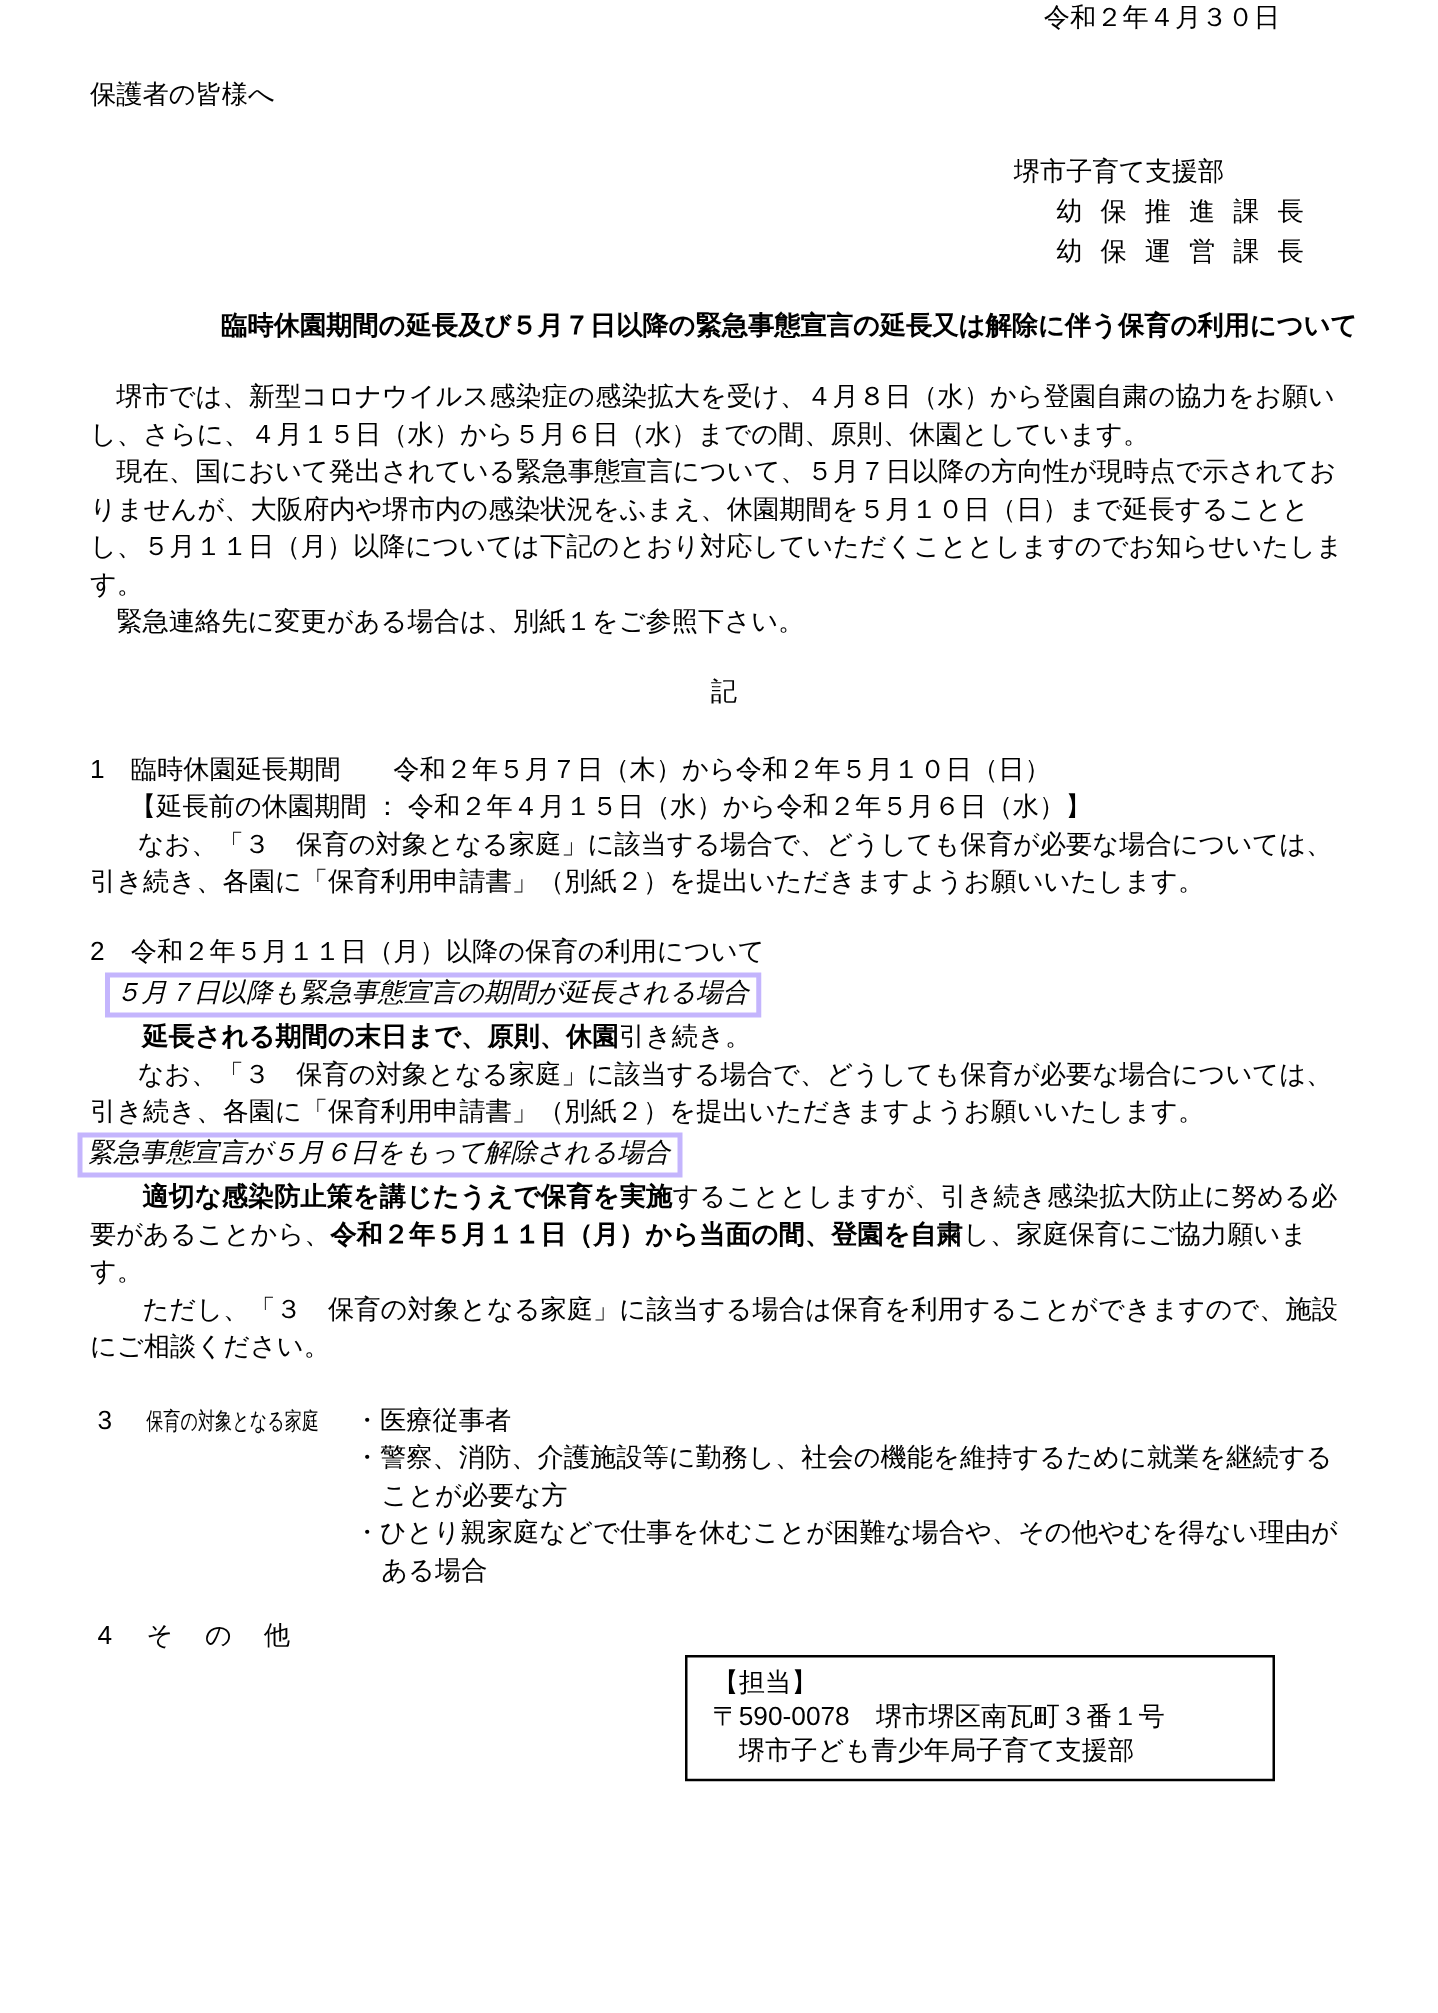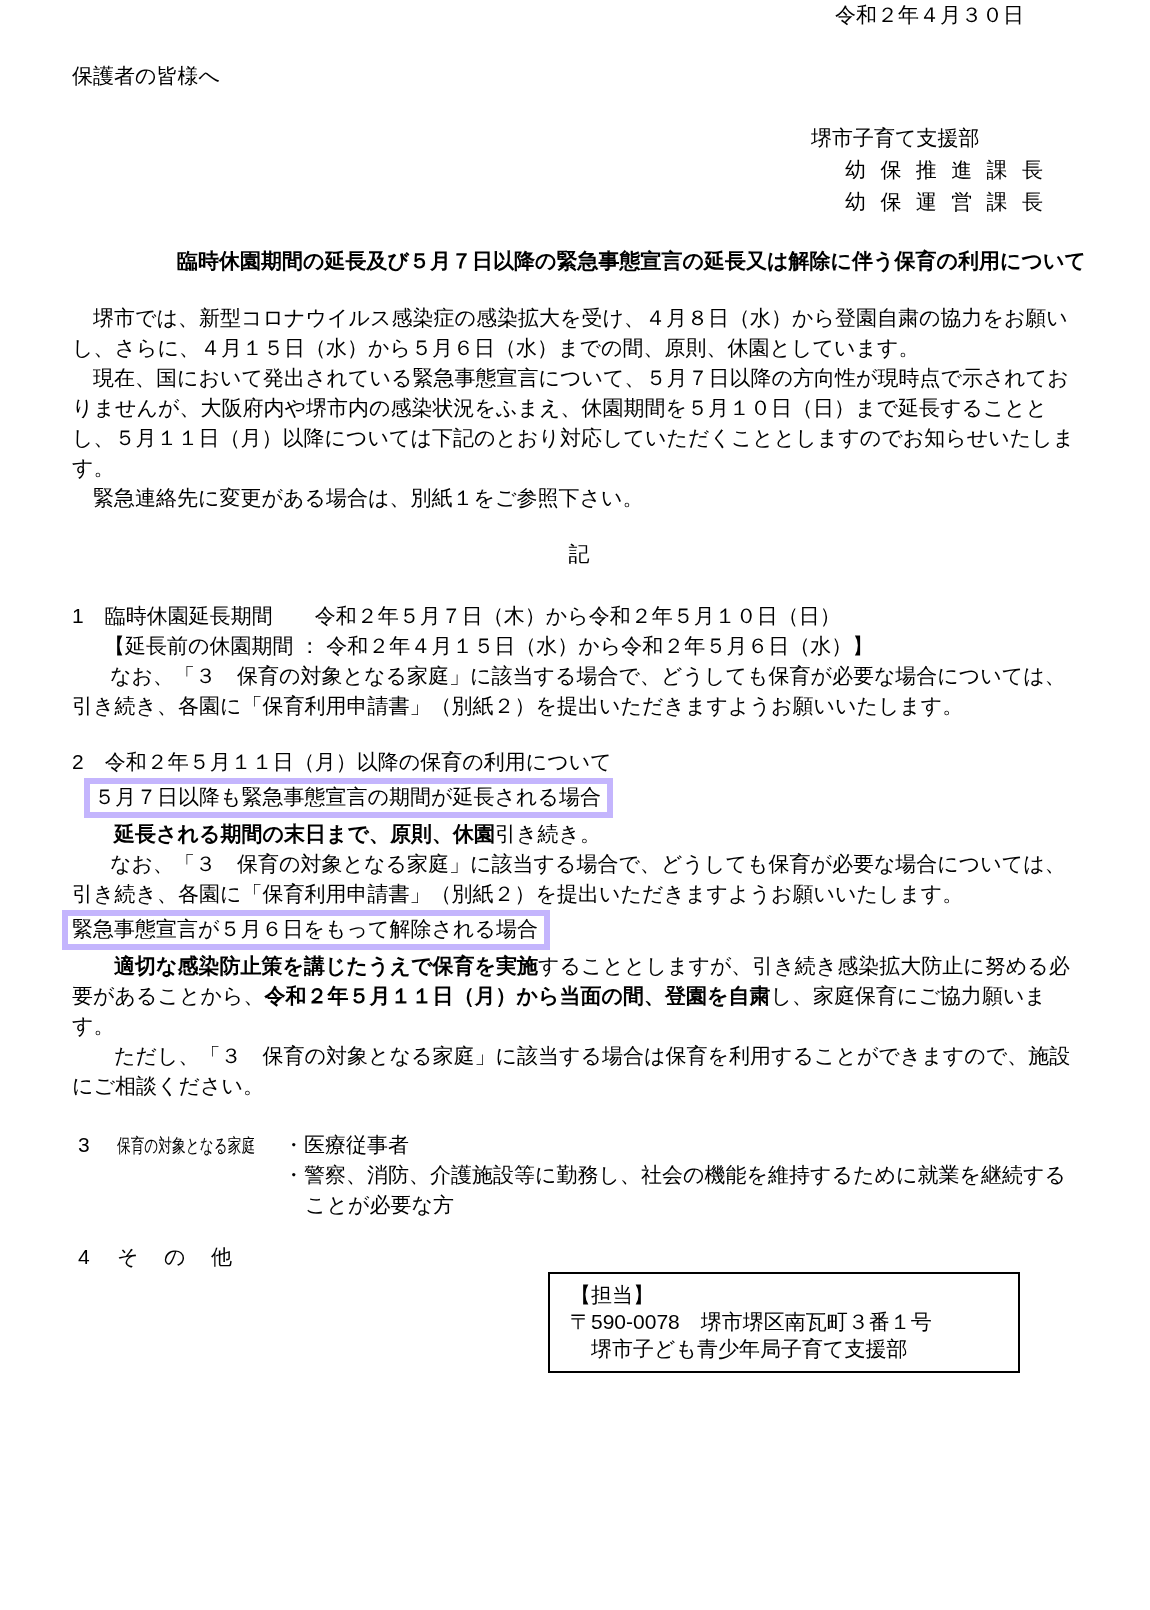--- a/index.html
+++ b/index.html
@@ -35,23 +35,24 @@
   .ki-marker { margin-top:26px; text-align:center; }
 
   .section1 { margin-top:32px; }
   .prev-line { padding-left:32px; }
   .note-para { text-indent:38px; }
   .indent2 { text-indent:42px; }
 
   .section2 { margin-top:26px; }
   .boxed-line { margin:1px 0; }
   .boxed {
-    display:inline-block; border:6px solid #c4b5fd;
+    display:inline-block; border:4px solid #c4b5fd;
     padding:0 6px 2px 4px; line-height:26px;
     margin-left:12px;
+    font-style:italic;
   }
   .boxed.flush { margin-left:-10px;text-align:center; }
   b { font-weight:bold; }
 
   .sec-row { display:flex; align-items:flex-start; }
   .sec-row.s3 { margin-top:29px; }
   .sec-row.s4 { margin-top:22px; }
   .sec-num { width:45px; box-sizing:border-box; padding-left:6px; flex:none; }
   .sec-label { width:166px; flex:none; }
   .label-condensed {
@@ -115,20 +116,21 @@
       <p class="indent2"><b>適切な感染防止策を講じたうえで保育を実施</b><span>することとしますが、引き続き感染拡大防止に努める必要があることから、</span><b>令和２年５月１１日（月）から当面の間、登園を自粛</b><span>し、家庭保育にご協力願います。</span></p>
       <p class="indent2">ただし、「３　保育の対象となる家庭」に該当する場合は保育を利用することができますので、施設にご相談ください。</p>
     </div>
 
     <div class="sec-row s3">
       <div class="sec-num">3</div>
       <div class="sec-label"><span class="label-condensed">保育の対象となる家庭</span></div>
       <div class="sec-body">
         <p class="bullet">・医療従事者</p>
         <p class="bullet">・警察、消防、介護施設等に勤務し、社会の機能を維持するために就業を継続することが必要な方</p>
+        <p class="bullet">・ひとり親家庭などで仕事を休むことが困難な場合や、その他やむを得ない理由がある場合</p>
       </div>
     </div>
 
     <div class="sec-row s4">
       <div class="sec-num">4</div>
       <div class="sec-label"><span class="label-justify">そ　の　他</span></div>
     </div>
 
     <div class="contact-box">
       <p>【担当】</p>

